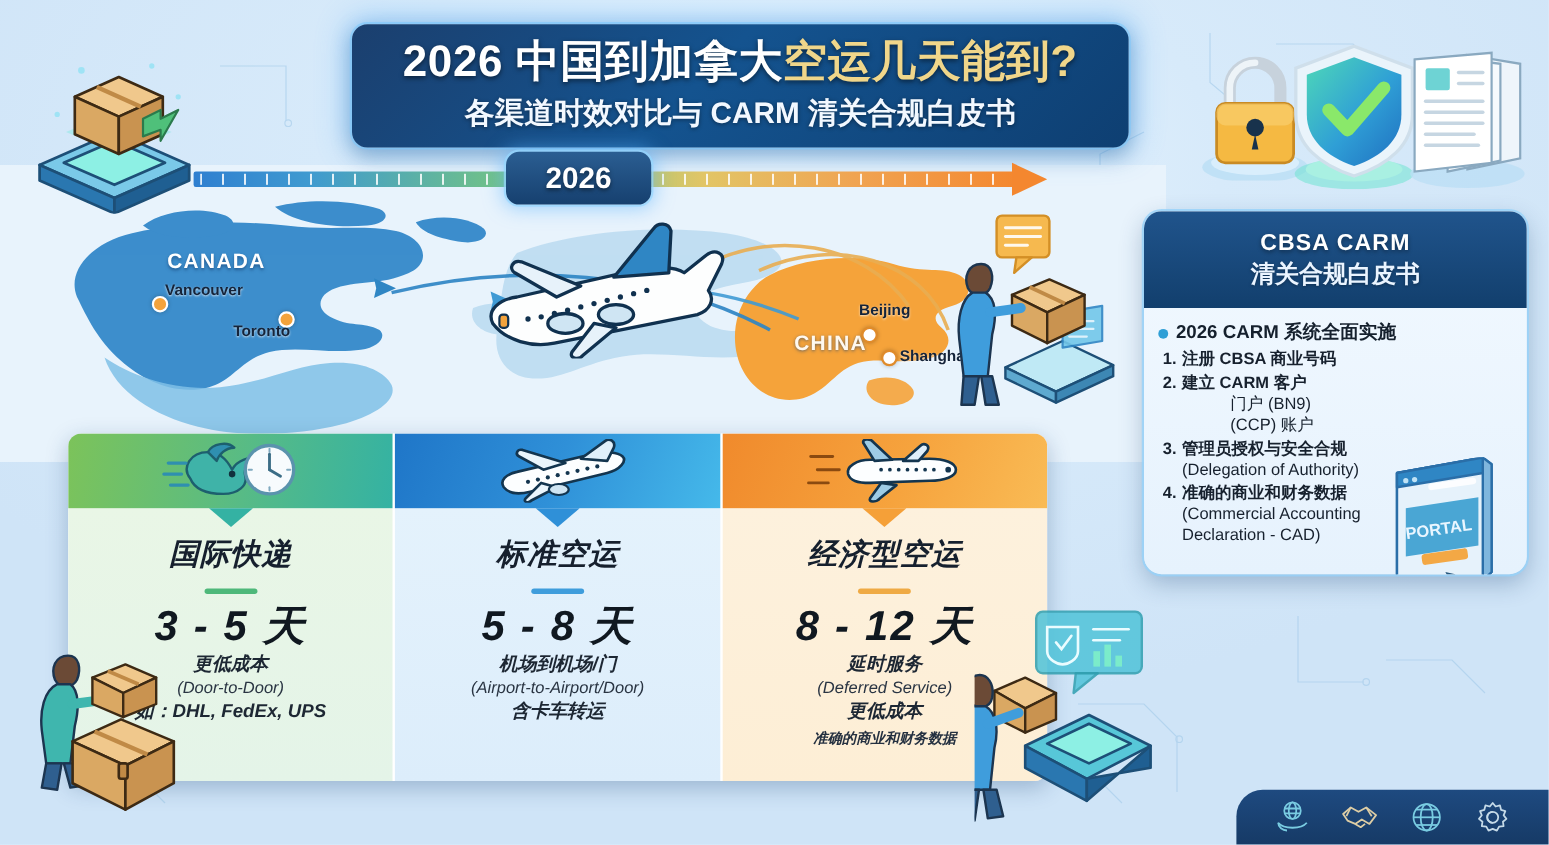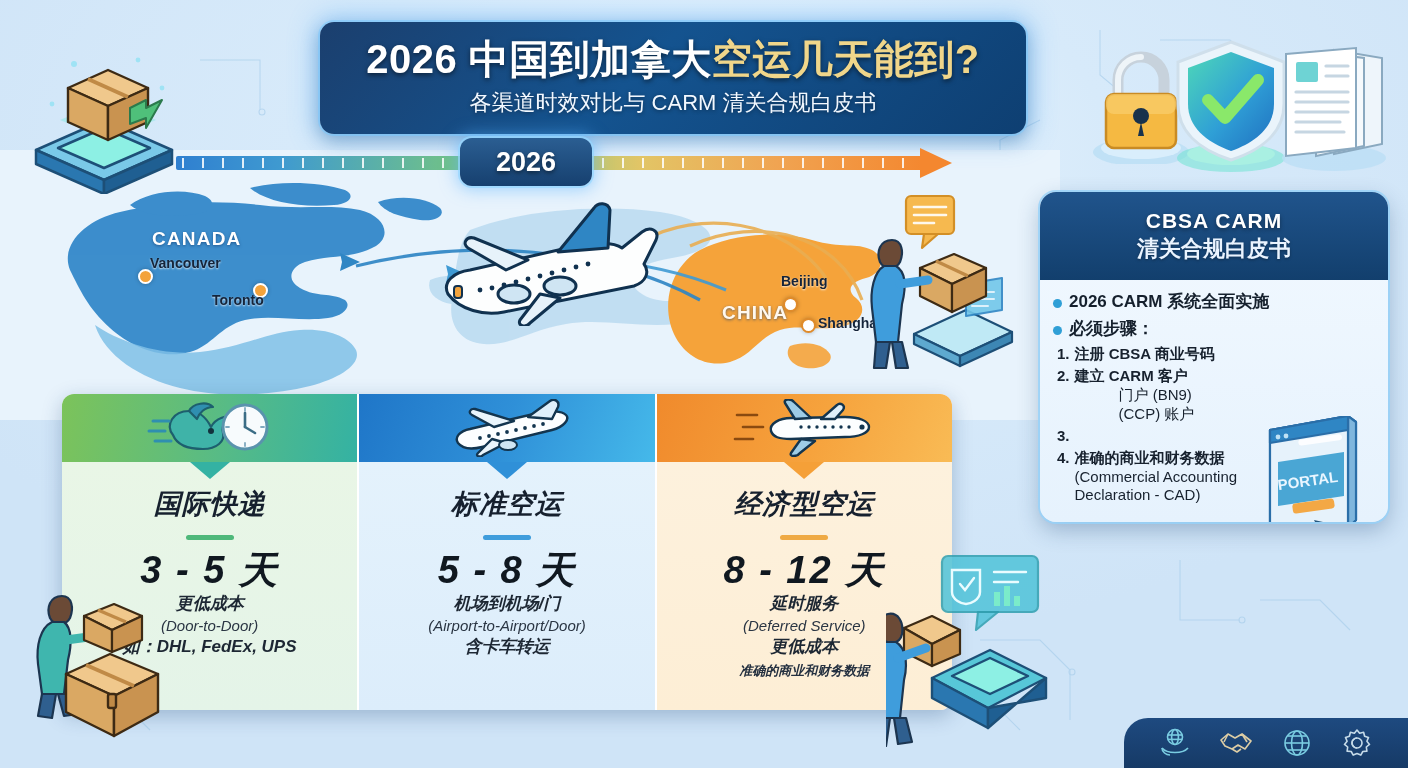--- a/index.html
+++ b/index.html
@@ -26,21 +26,21 @@
     background:linear-gradient(135deg,#1b3f6e 0%,#14538f 45%,#0e3f72 100%);
     box-shadow:0 0 0 2px rgba(120,200,255,.55),0 0 26px 6px rgba(90,180,255,.45),0 6px 18px rgba(10,40,80,.35);
     display:flex;flex-direction:column;align-items:center;justify-content:center;
   }
   .title-main{
     font-size:40px;font-weight:700;letter-spacing:.5px;white-space:nowrap;
     color:#ffffff;text-shadow:0 2px 5px rgba(0,0,0,.55);line-height:1.05;
   }
   .title-main .hl{color:#f0d68a;}
   .title-sub{
-    margin-top:8px;font-size:22px;font-weight:400;color:#f2f8ff;white-space:nowrap;
+    margin-top:8px;font-size:27px;font-weight:700;color:#f2f8ff;white-space:nowrap;
     text-shadow:0 1px 4px rgba(0,0,0,.45);
   }
 
   
   .timeline{position:absolute;left:176px;top:145px;width:790px;height:34px;}
   .tl-bar{position:absolute;left:0;top:11px;width:750px;height:14px;
     background:linear-gradient(90deg,#2f7fd0 0%,#3f9ad0 14%,#6fc08a 36%,#9cc97a 48%,#e2c566 62%,#f0a452 80%,#f4872f 100%);
     border-radius:2px;}
   .tl-ticks{position:absolute;left:6px;top:13px;width:740px;height:10px;
     background:repeating-linear-gradient(90deg, rgba(255,255,255,.85) 0 2px, rgba(255,255,255,0) 2px 20px);}
@@ -557,40 +557,40 @@
     <div class="carm-head">
       <div class="t1">CBSA CARM</div>
       <div class="t2">清关合规白皮书</div>
     </div>
     <div class="carm-body">
 
       <div class="bullet-row">
         <div class="bdot"></div>
         <div class="btxt">2026 CARM 系统全面实施</div>
       </div>
-      <div class="bullet-row">
-        <div class="bdot"></div>
-        <div class="btxt">必须步骤：</div>
-      </div>
 
       <div class="steps">
         <div class="step">
           <span class="num">1.</span>
           <span class="txt">注册 CBSA 商业号码</span>
         </div>
         <div class="step">
           <span class="num">2.</span>
           <span class="txt">
             <span>建立 CARM 客户</span>
             <span class="en" style="white-space:pre-line;margin-left:44px;">门户 (BN9)
 (CCP) 账户</span>
           </span>
         </div>
         <div class="step">
           <span class="num">3.</span>
+          <span class="txt">
+            <span>管理员授权与安全合规</span>
+            <span class="en">(Delegation of Authority)</span>
+          </span>
         </div>
         <div class="step">
           <span class="num">4.</span>
           <span class="txt">
             <span>准确的商业和财务数据</span>
             <span class="en" style="white-space:pre-line;">(Commercial Accounting
  Declaration - CAD)</span>
           </span>
         </div>
       </div>

